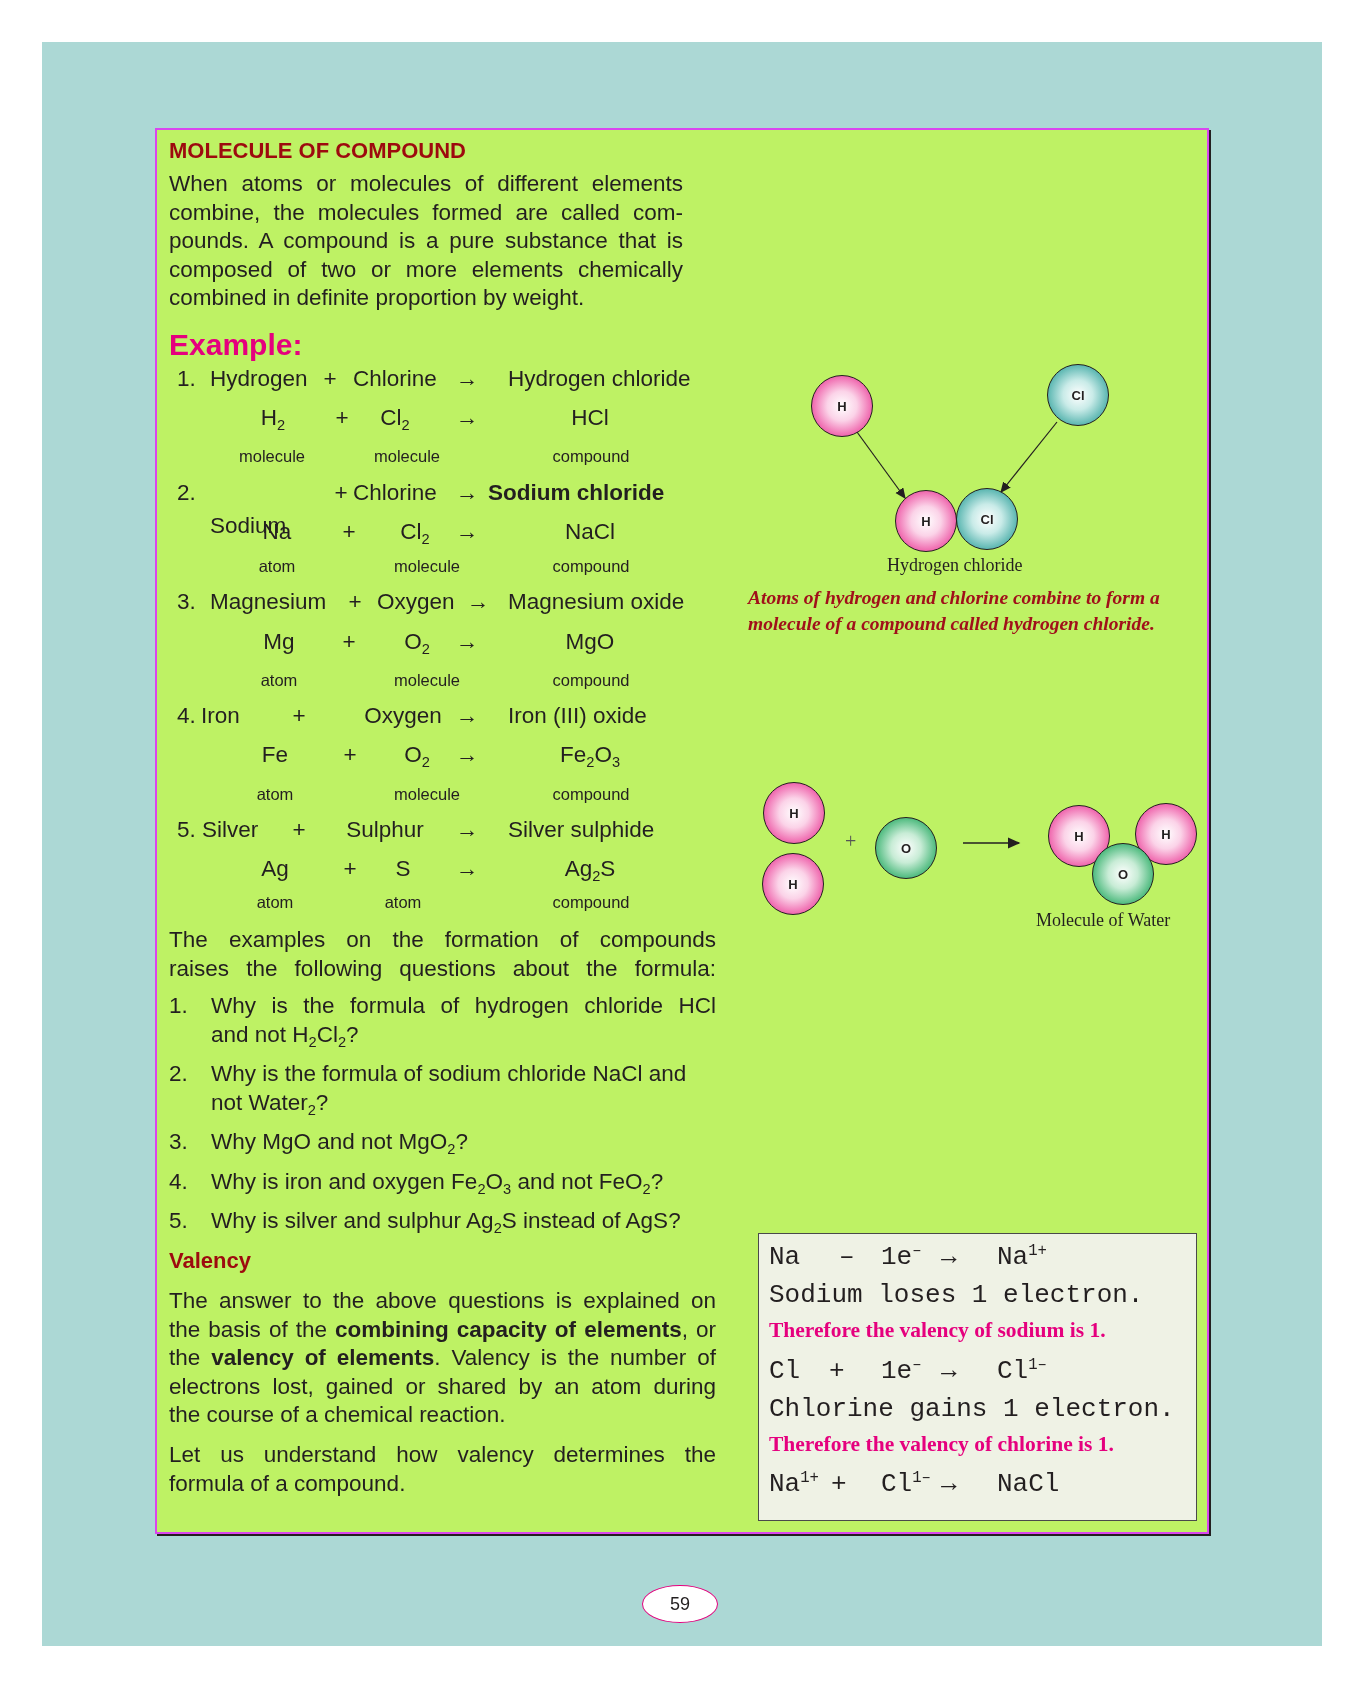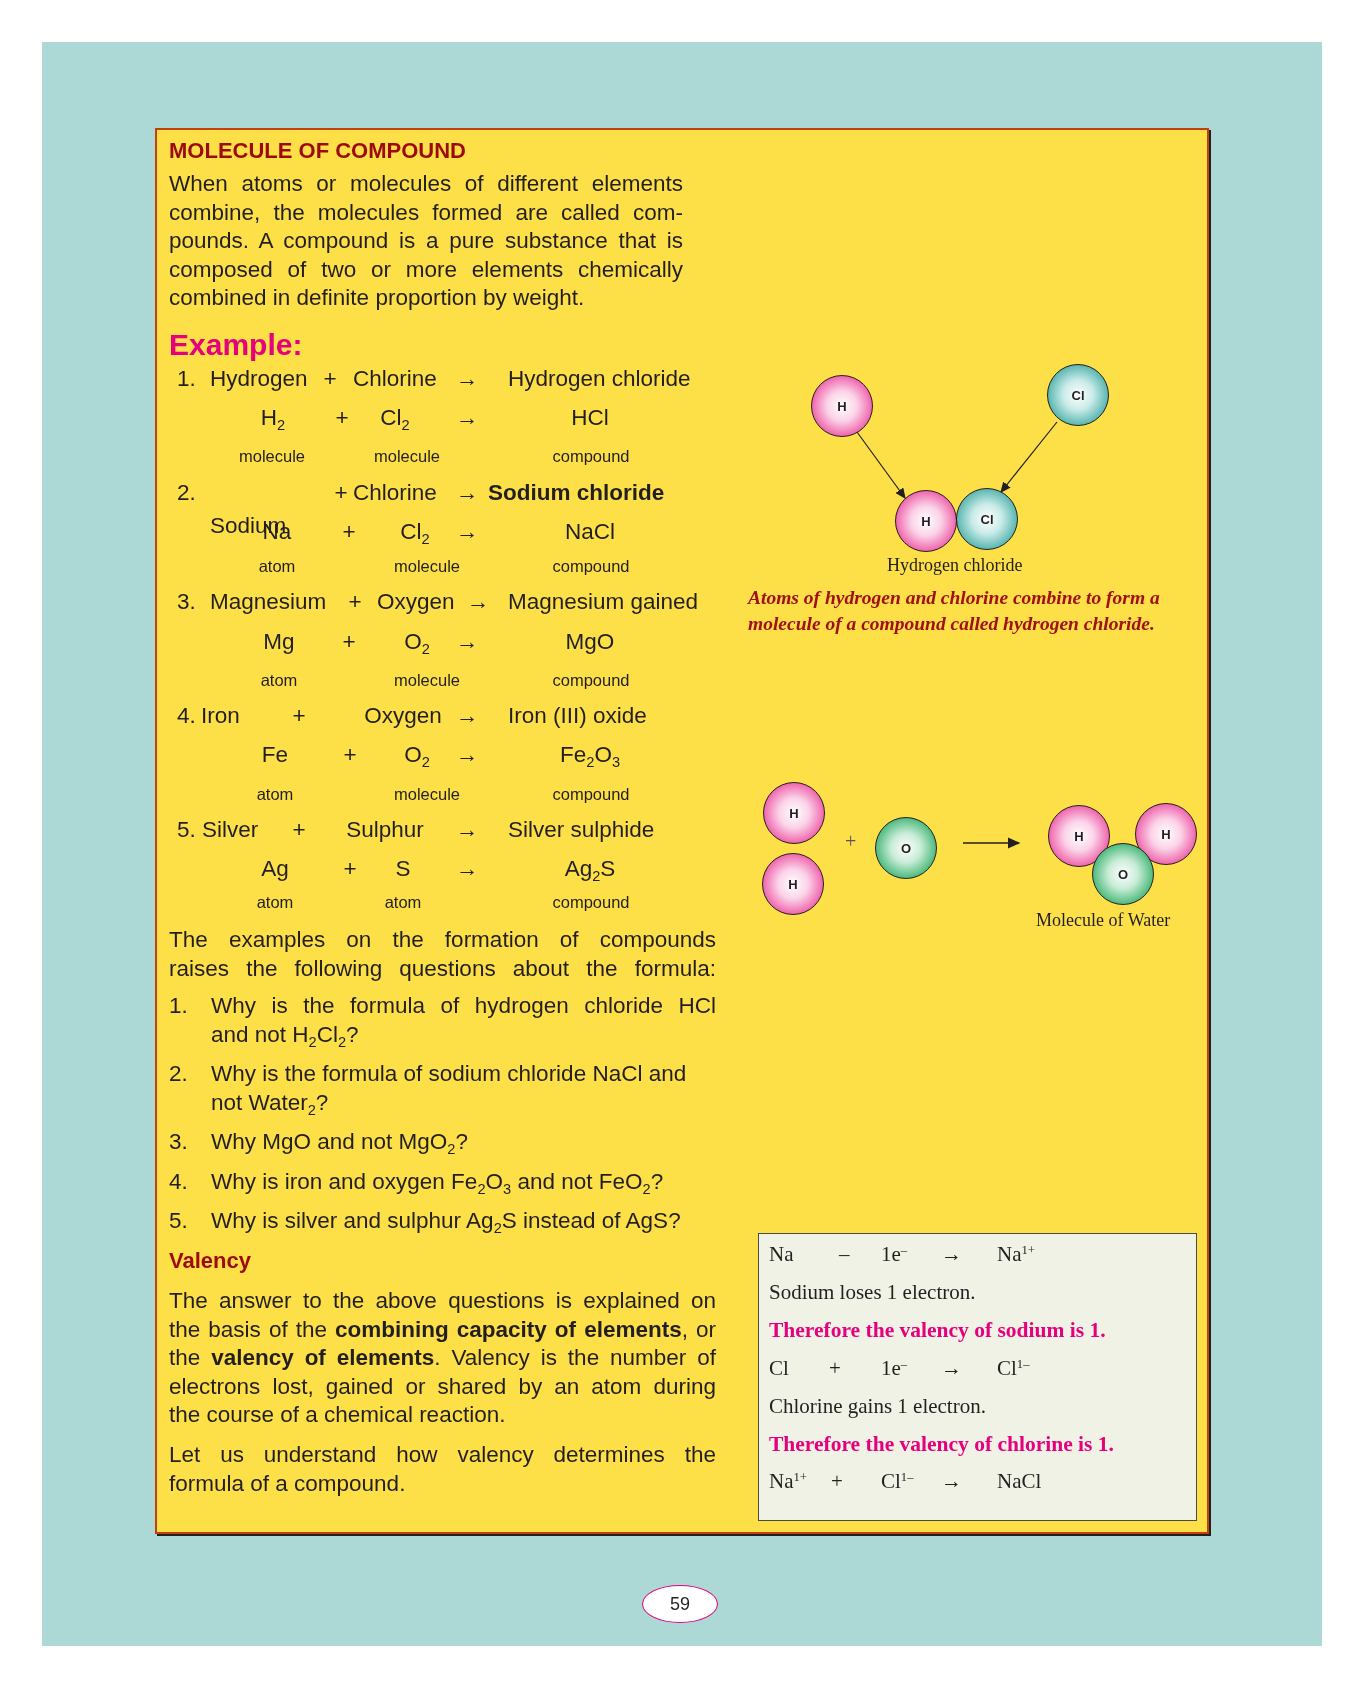--- a/index.html
+++ b/index.html
@@ -1,20 +1,20 @@
 <!DOCTYPE html>
 <html><head>
 <meta charset="utf-8">
 <style>
   html,body{margin:0;padding:0;}
   body{width:1366px;height:1690px;background:#ffffff;position:relative;overflow:hidden;
        font-family:"Liberation Sans",sans-serif;color:#231f20;}
   .teal{position:absolute;left:42px;top:42px;width:1280px;height:1604px;background:#acd8d5;}
-  .page{position:absolute;left:155px;top:128px;width:1050px;height:1402px;background:#fde047;
-        border:2px solid #c2410c;box-shadow:2px 2px 0 #231f20;}
+  .page{position:absolute;left:155px;top:128px;width:1050px;height:1402px;background:#bef264;
+        border:2px solid #d946ef;box-shadow:2px 2px 0 #231f20;}
   .h1{position:absolute;left:12px;top:8px;font-weight:bold;font-size:22px;color:#9d0a0e;}
   .para{position:absolute;font-size:22.5px;line-height:28.6px;text-align:justify;text-align-last:left;}
   .para.just-last{text-align-last:justify;}
   .example{position:absolute;left:12px;font-weight:bold;font-size:30px;color:#e5007e;}
   .row{position:absolute;font-size:22.5px;white-space:nowrap;}
   .small{position:absolute;font-size:16.5px;white-space:nowrap;}
   .c{position:absolute;transform:translateX(-50%);white-space:nowrap;}
   sub{font-size:65%;vertical-align:-0.35em;line-height:0;}
   sup{font-size:60%;vertical-align:0.55em;line-height:0;}
   .q{position:absolute;left:12px;font-size:22.5px;line-height:28.6px;white-space:nowrap;}
@@ -24,21 +24,21 @@
   b{font-weight:bold;}
   .serif{font-family:"Liberation Serif",serif;}
   .cap-dark{position:absolute;font-family:"Liberation Serif",serif;font-size:18px;color:#231f20;white-space:nowrap;}
   .cap-red{position:absolute;font-family:"Liberation Serif",serif;font-style:italic;font-weight:bold;font-size:19.5px;color:#a0101a;line-height:26px;white-space:nowrap;}
   .atom{position:absolute;border-radius:50%;border:1.5px solid #231f20;display:flex;align-items:center;justify-content:center;
         font-weight:bold;font-size:13px;color:#231f20;box-sizing:border-box;}
   .atom.h{background:radial-gradient(circle at 50% 50%,#ffffff 0%,#fbd3e8 35%,#ec4a9e 80%,#d4157e 100%);}
   .atom.cl{background:radial-gradient(circle at 50% 50%,#ffffff 0%,#c9ebe8 35%,#3fa9a3 80%,#128a84 100%);}
   .atom.o{background:radial-gradient(circle at 50% 50%,#ffffff 0%,#c8ecd6 35%,#2fae68 80%,#0e8f4a 100%);}
   .vbox{position:absolute;left:601px;top:1103px;width:439px;height:288px;background:#eff2e5;border:1.5px solid #4a4a4a;box-sizing:border-box;}
-  .vrow{position:absolute;left:10px;font-family:Liberation Serif, serif;font-size:21px;white-space:nowrap;color:#231f20;}
+  .vrow{position:absolute;left:10px;font-family:Liberation Mono, monospace;font-size:26px;white-space:nowrap;color:#231f20;}
   .vrow .col{position:absolute;}
   .vpink{position:absolute;left:10px;font-family:"Liberation Serif",serif;font-weight:bold;font-size:21.5px;color:#e5007e;white-space:nowrap;}
   .pagenum{position:absolute;left:642px;top:1585px;width:76px;height:38px;border:1.5px solid #e5007e;border-radius:50%;background:#fff;
            display:flex;align-items:center;justify-content:center;font-size:18px;color:#231f20;box-sizing:border-box;}
   svg{position:absolute;left:0;top:0;overflow:visible;}
 </style>
 </head>
 <body>
 
 <div class="teal"></div>
@@ -98,21 +98,21 @@
     <span class="c" style="left:270px;">molecule</span>
     <span class="c" style="left:434px;">compound</span>
   </div>
 
   <div class="row" style="top:459px;left:0;width:560px;">
     <span class="c" style="left:20px;transform:none;">3.</span>
     <span class="c" style="left:53px;transform:none;">Magnesium</span>
     <span class="c" style="left:198px;">+</span>
     <span class="c" style="left:220px;transform:none;">Oxygen</span>
     <span class="c" style="left:321px;">→</span>
-    <span class="c" style="left:351px;transform:none;">Magnesium gained</span>
+    <span class="c" style="left:351px;transform:none;">Magnesium oxide</span>
   </div>
   <div class="row" style="top:499px;left:0;width:560px;">
     <span class="c" style="left:122px;">Mg</span>
     <span class="c" style="left:192px;">+</span>
     <span class="c" style="left:260px;"><span>O</span><sub>2</sub></span>
     <span class="c" style="left:310px;">→</span>
     <span class="c" style="left:433px;">MgO</span>
   </div>
   <div class="small" style="top:541px;left:0;width:560px;">
     <span class="c" style="left:122px;">atom</span>

